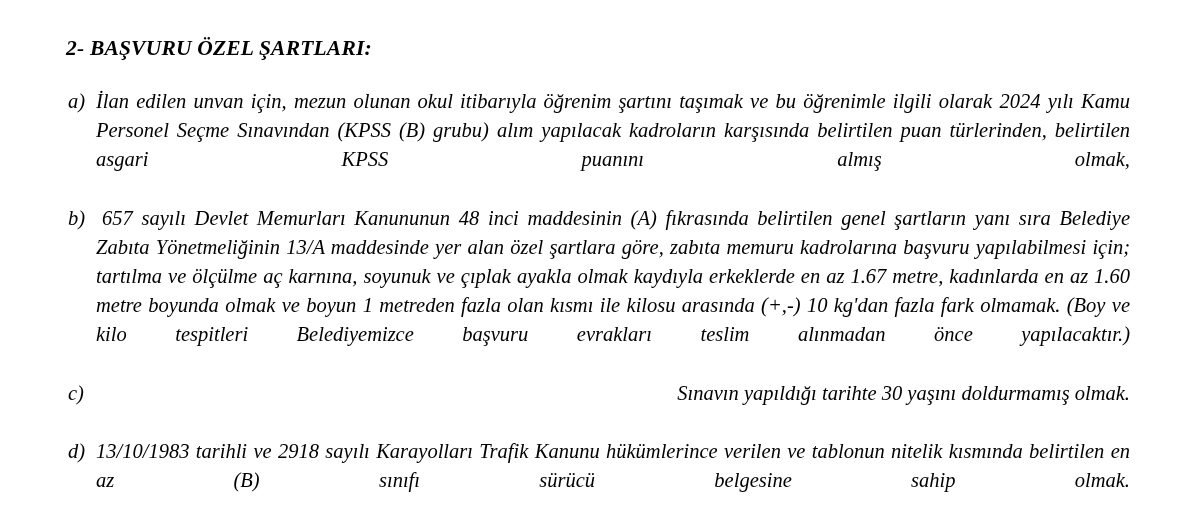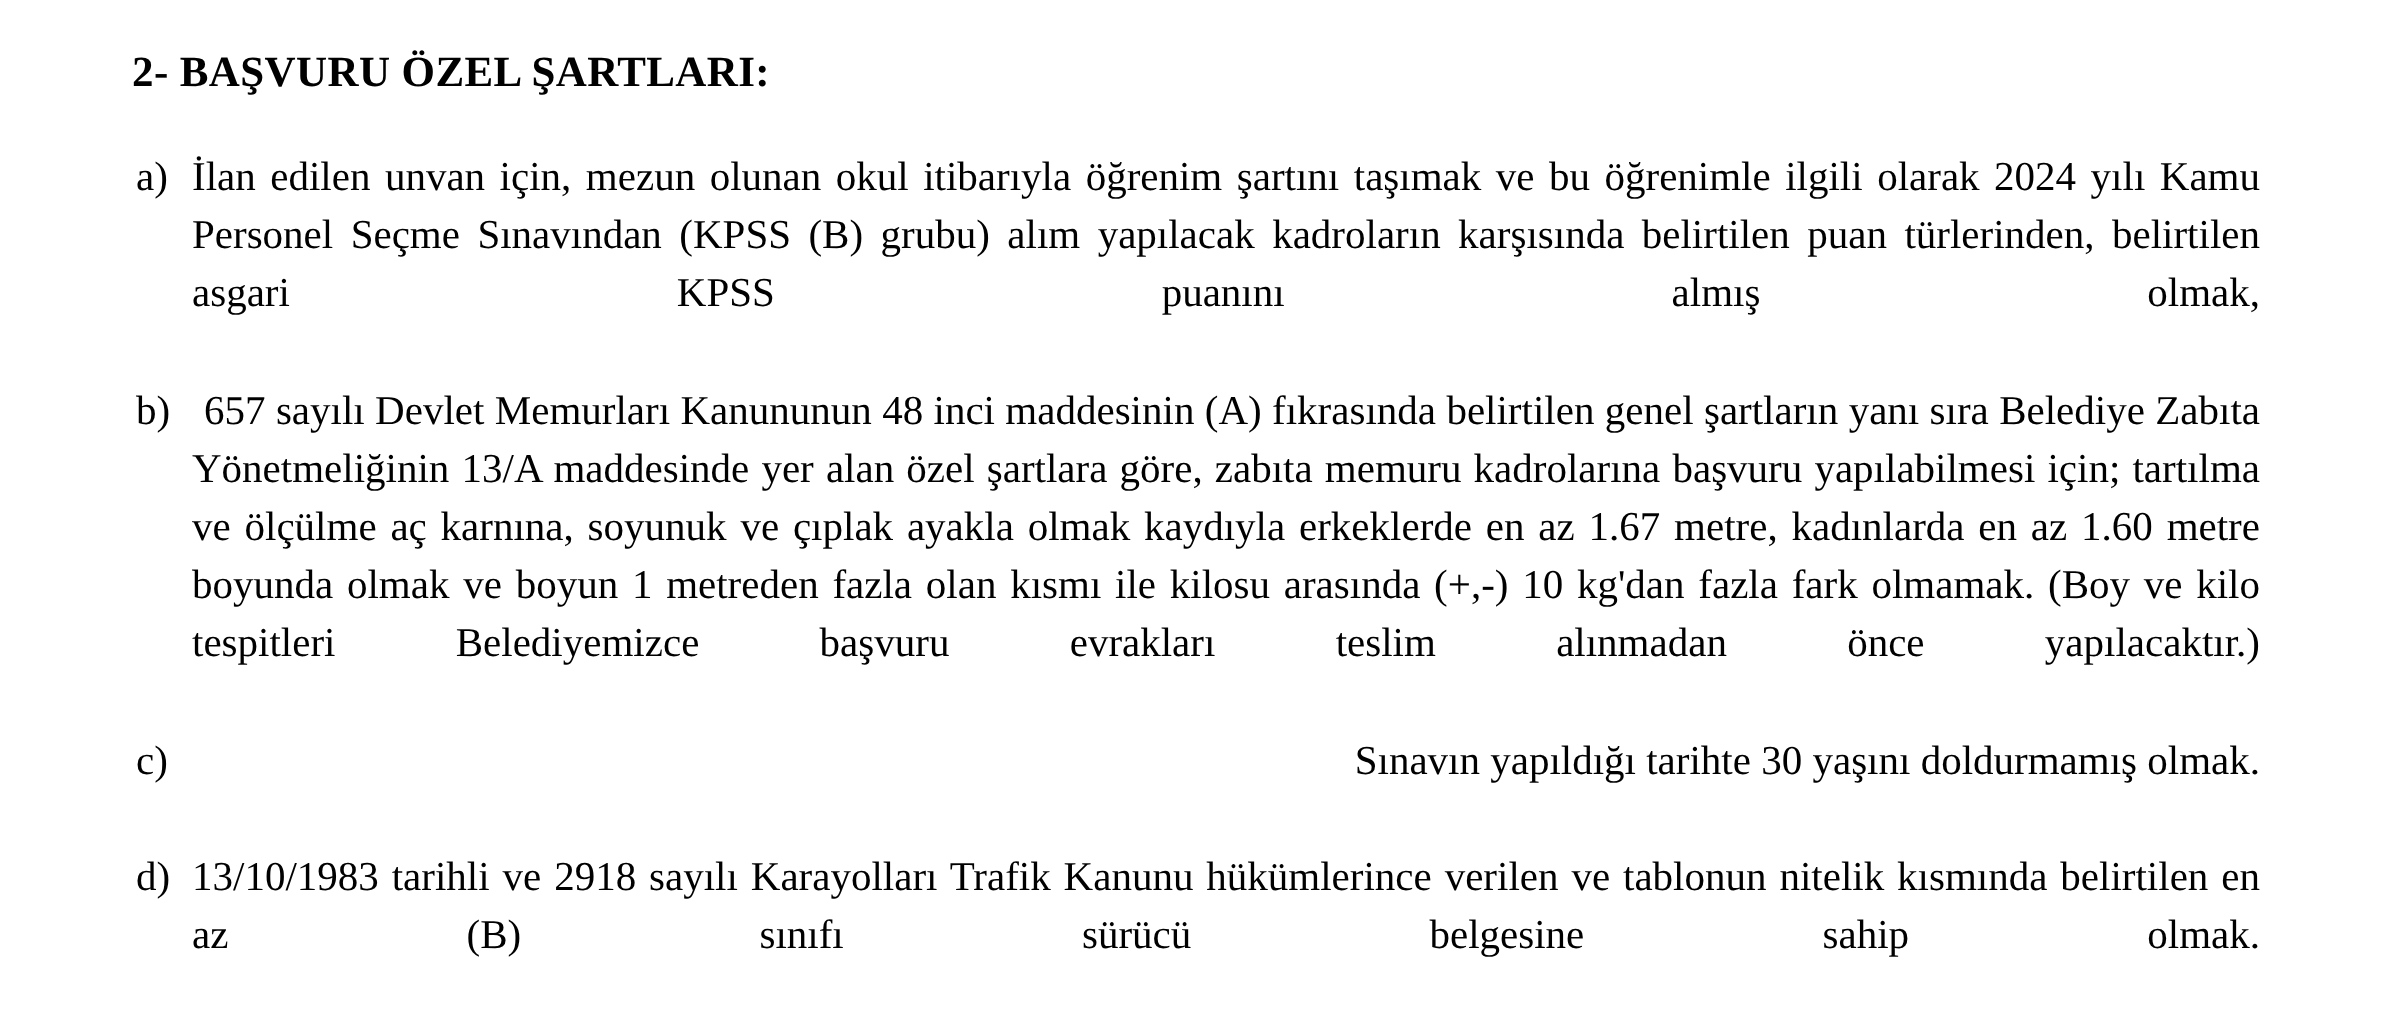--- a/index.html
+++ b/index.html
@@ -12,21 +12,22 @@
     background: #ffffff;
     font-family: "Liberation Serif", serif;
     color: #000000;
     overflow: hidden;
   }
   .page {
     width: 1200px;
     height: 518px;
     position: relative;
     box-sizing: border-box;
-    padding: 16px 70px 0 62px;
+    padding: 28px 70px 0 62px;
+    font-style: italic;
   }
   .section-heading {
     font-weight: bold;
     font-size: 21.5px;
     letter-spacing: 0.2px;
     margin: 0 0 0 4px;
     padding-top: 8px;
   }
   .list {
     margin-top: 26px;

